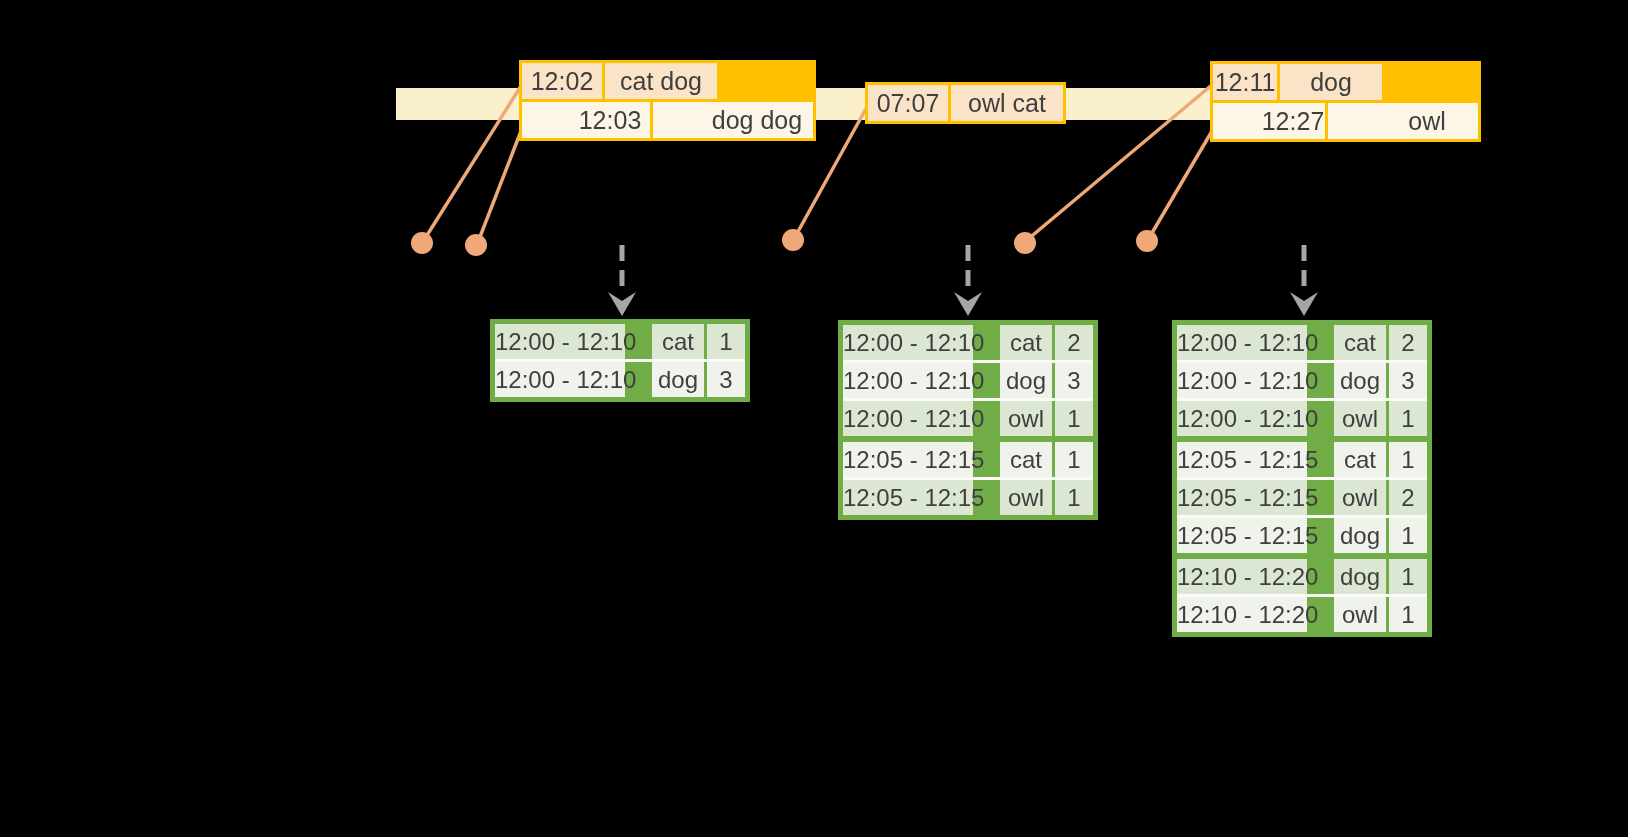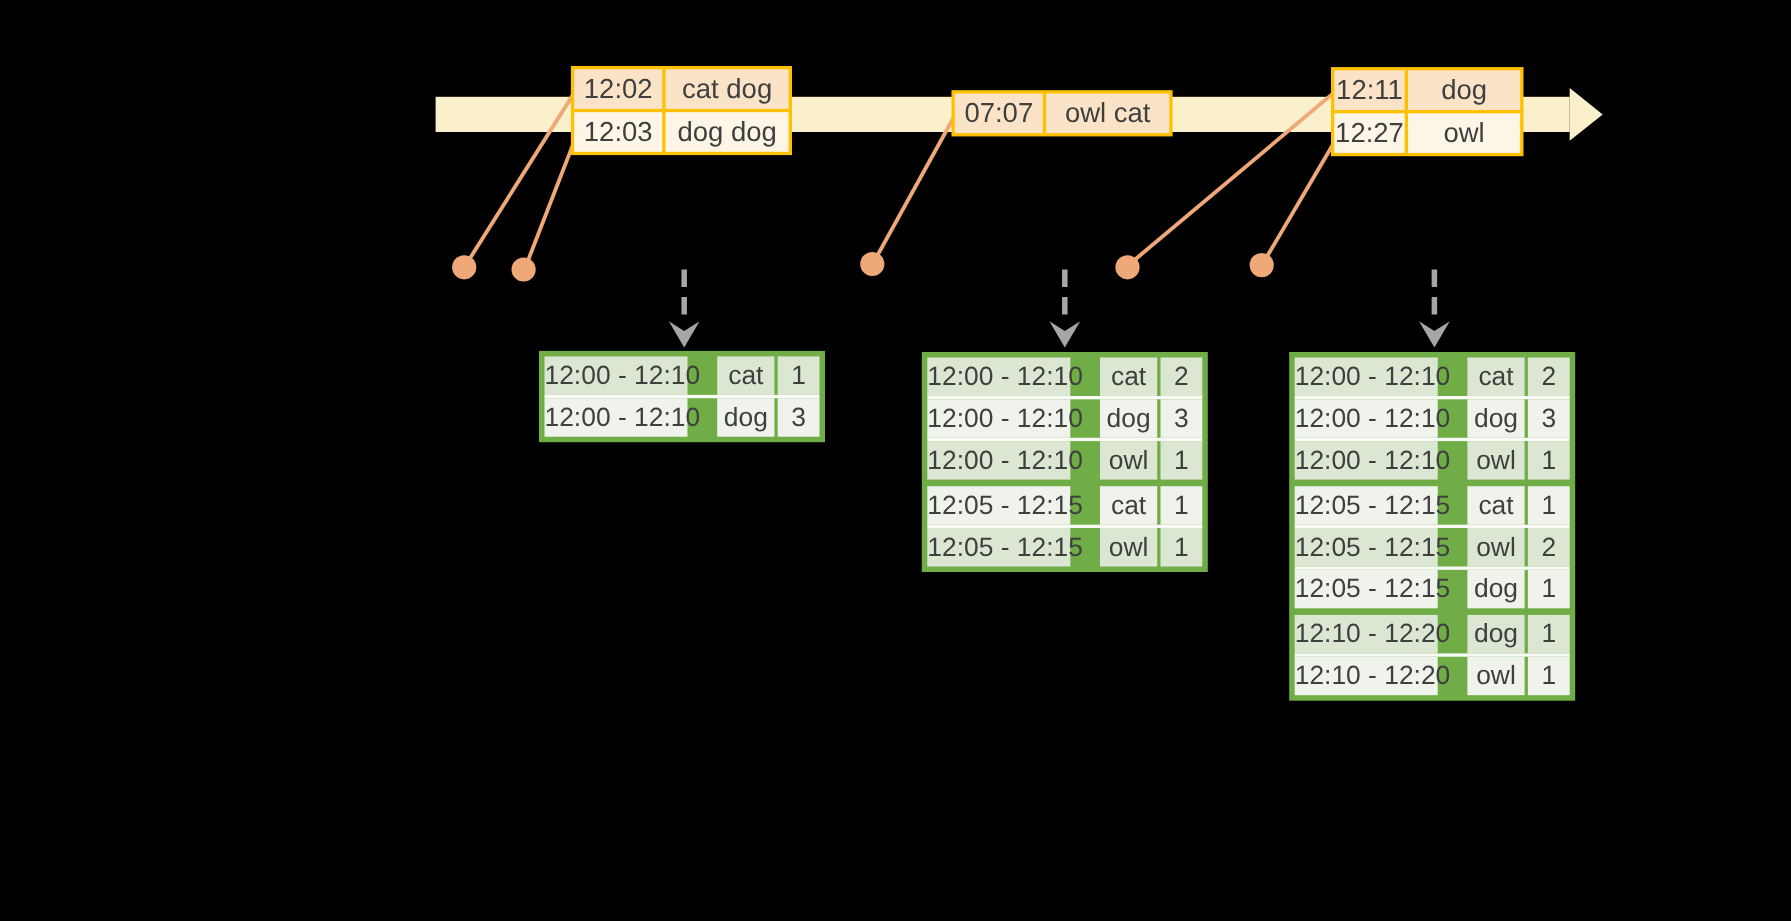--- a/index.html
+++ b/index.html
@@ -61,21 +61,21 @@
     line-height: 36px;
     text-align: center;
     font-size: 25px;
     white-space: nowrap;
   }
   .e-time  { width: 80px; }
   .e-words { width: 112px; }
   .etable-narrow .e-time  { width: 64px; }
   .etable-narrow .e-words { width: 102px; }
   .e-dark  .ecell { background: #FAE3C6; }
-  .e-light .ecell { background: #FDF6E7; }
+  .e-light .ecell { background: #FDF6E7; padding-left: 48px; }
 
   
   .rtable {
     position: absolute;
     background: #70AD47;
     padding: 5px;
     display: flex;
     flex-direction: column;
   }
   .rrow { display: flex; gap: 3px; }

